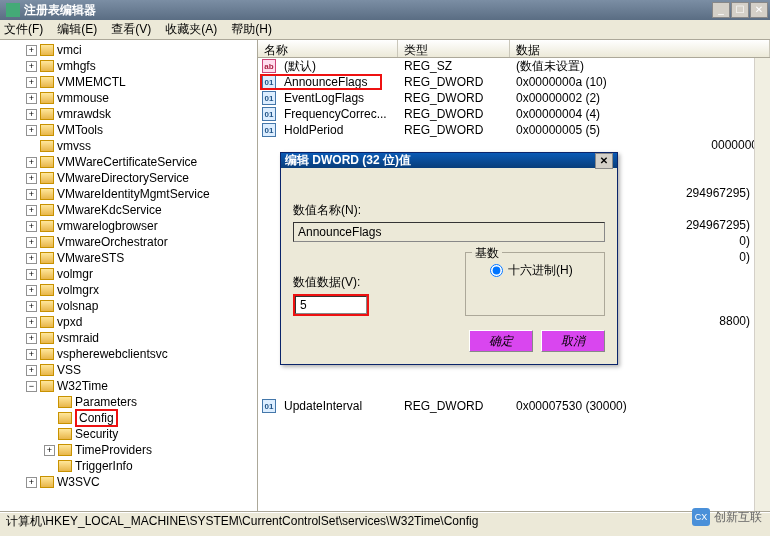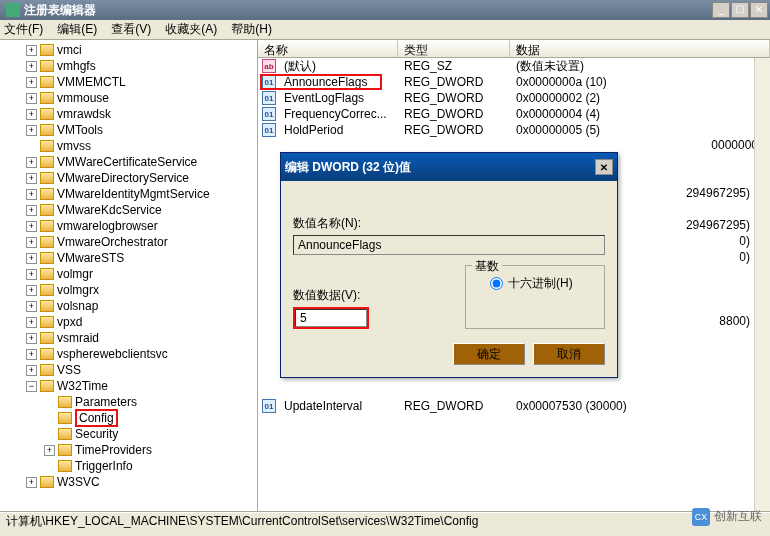--- a/index.html
+++ b/index.html
@@ -37,39 +37,39 @@
 .val-icon.sz { background: #fde; border-color: #c47; color: #a24; }
 .val-icon.bin { background: #def; border-color: #47a; color: #258; }
 .cell-name { width: 120px; }
 .cell-type { width: 112px; }
 .cell-data { flex: 1; }
 .row-highlight { border: 2px solid #e11; position: absolute; left: 2px; top: 19px; width: 122px; height: 16px; pointer-events: none; }
 
 .statusbar { height: 20px; background: #ece9d8; padding: 2px 6px; display: flex; align-items: flex-end; border-top: 1px solid #fff; }
 
 .dialog { position: absolute; left: 280px; top: 152px; width: 338px; background: #ece9d8; border: 1px solid #0a246a; box-shadow: 2px 2px 4px rgba(0,0,0,0.3); }
-.dialog-title { background: linear-gradient(to bottom, #0a5ab5, #083d7a); color: #fff; height: 28px; display: flex; align-items: center; padding: 0 4px; font-weight: bold; }
+.dialog-title { background: linear-gradient(to bottom, #0a5ab5, #083d7a); color: #fff; height: 15px; display: flex; align-items: center; padding: 0 4px; font-weight: bold; }
 .dialog-title-text { flex: 1; }
 .dialog-close { width: 18px; height: 16px; background: #d4d0c8; border: 1px solid #888; display: flex; align-items: center; justify-content: center; color: #000; font-size: 10px; }
 .dialog-body { padding: 12px; }
 .field-label { margin-bottom: 3px; margin-top: 22px; }
 .field-input { width: 100%; border: 1px inset #888; background: #fff; padding: 2px 4px; height: 20px; }
 .field-input.readonly { background: #ece9d8; }
 .data-row { display: flex; gap: 14px; margin-top: 10px; }
 .data-left { flex: 1; }
 .input-highlight { border: 2px solid #e11; display: inline-block; }
 .input-highlight input { width: 72px; border: 1px inset #888; padding: 2px 4px; height: 18px; }
 .radix-group { border: 1px solid #aca899; padding: 6px 24px 8px; position: relative; width: 140px; }
 .radix-group legend { position: absolute; top: -8px; left: 6px; background: #ece9d8; padding: 0 3px; }
 .radio-row { display: flex; align-items: center; margin: 3px 0; }
 .radio-row input { margin-right: 5px; }
 .dialog-buttons { display: flex; justify-content: flex-end; gap: 8px; margin-top: 14px; }
-.dialog-buttons button { width: 72px; height: 22px; background: #a16207; border: 1px solid #888; border-top-color: #fff; border-left-color: #fff; }
-
-.watermark { position: absolute; right: 8px; bottom: 10px; font-size: 11px; color: #666; display: flex; }
+.dialog-buttons button { width: 64px; height: 22px; background: #d946ef; border: 1px solid #888; border-top-color: #fff; border-left-color: #fff; font-style: italic; }
+
+.watermark { position: absolute; right: 8px; bottom: 10px; font-size: 11px; color: #666; display: flex; align-items: center; }
 .watermark-logo { width: 18px; height: 18px; background: #4a90d9; border-radius: 3px; margin-right: 4px; display: flex; align-items: center; justify-content: center; color: #fff; font-size: 9px; }
 .scrollbar-right { position: absolute; right: 0; top: 18px; bottom: 0; width: 16px; background: #f1efe2; border-left: 1px solid #d4d0c8; }
 </style>
 </head>
 <body>
 
 <div class="titlebar">
   <span class="titlebar-icon"></span>
   <span class="titlebar-text">注册表编辑器</span>
   <div class="win-controls">

